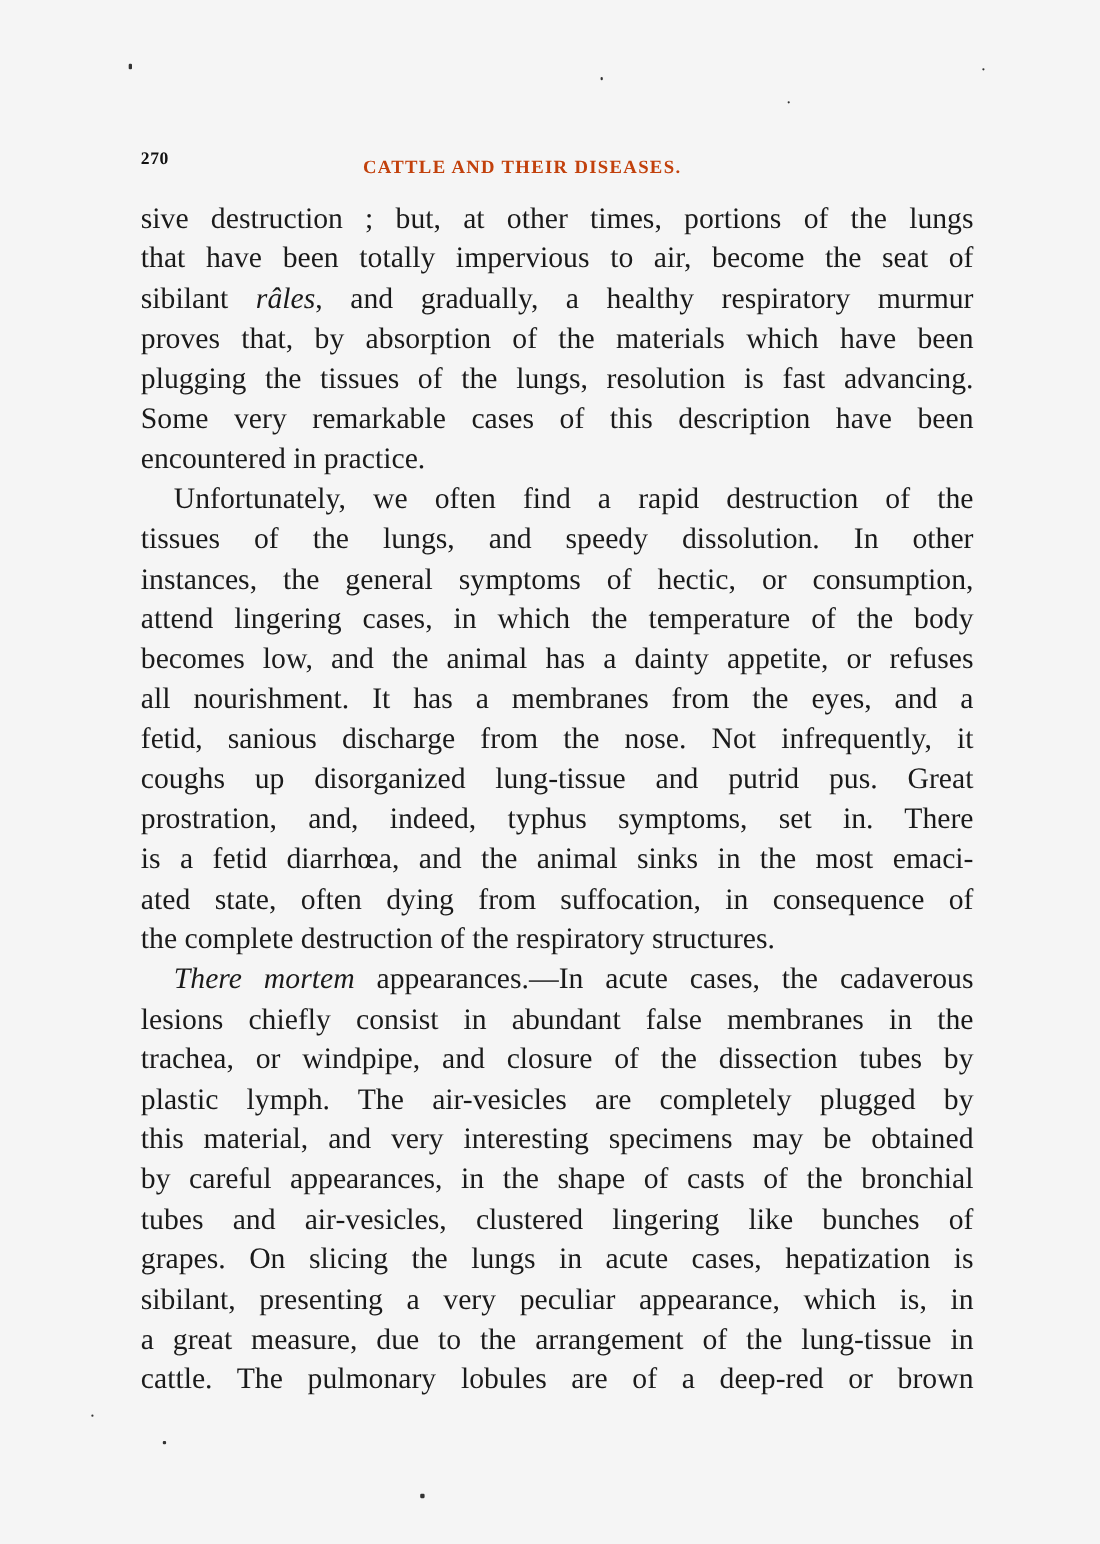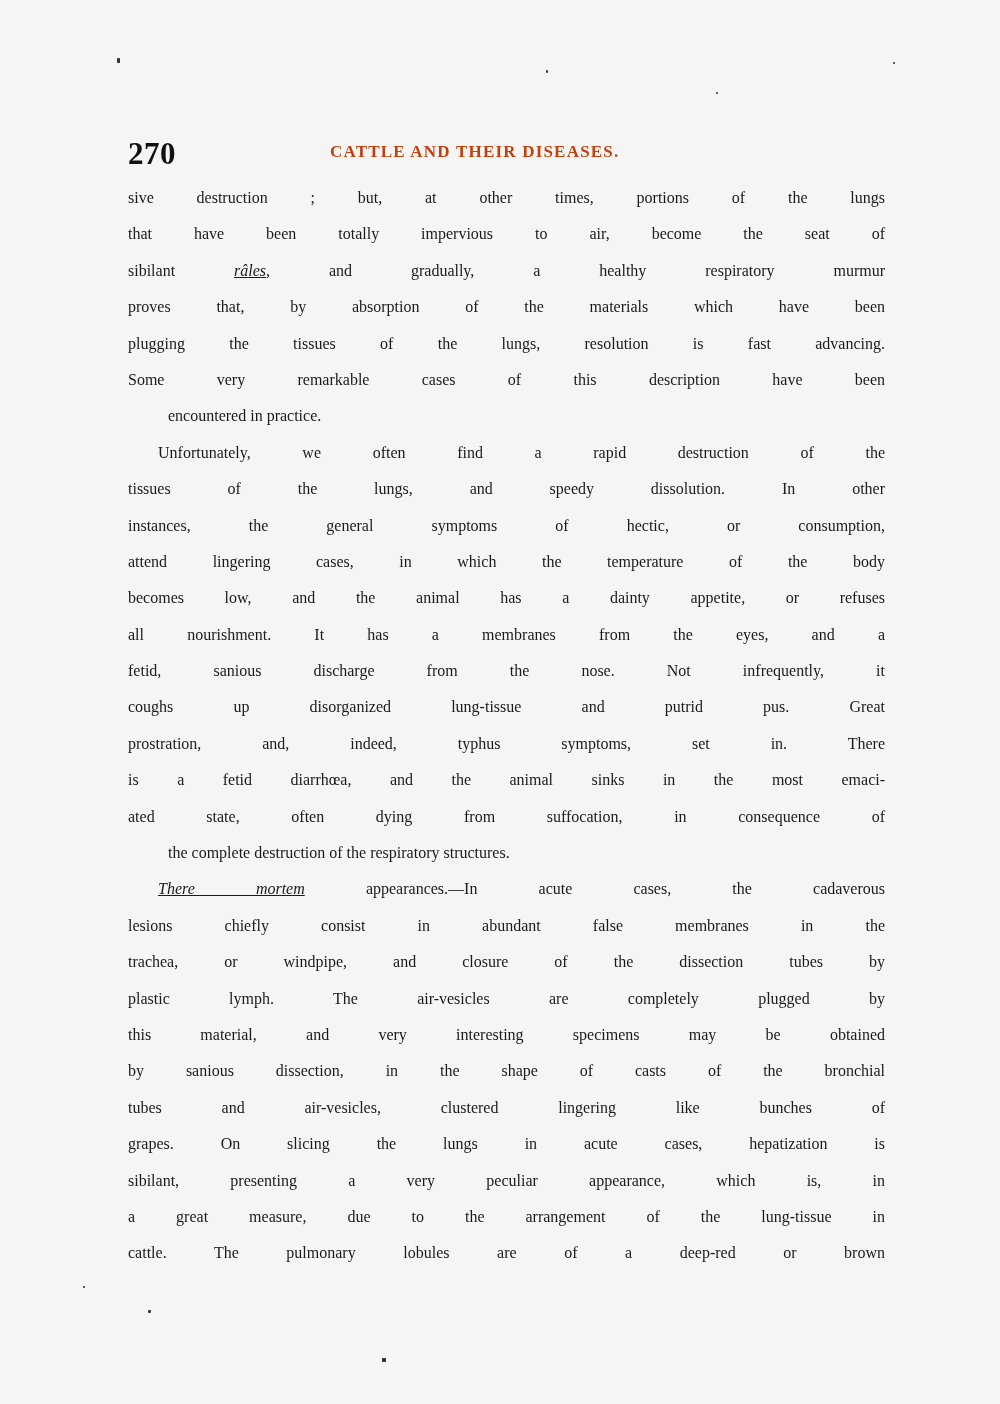--- a/index.html
+++ b/index.html
@@ -26,21 +26,21 @@
       position: absolute;
       top: 136px;
       left: 128px;
       width: 760px;
       height: 30px;
     }
     .page-number {
       position: absolute;
       left: 0;
       top: 0;
-      font-size: 31px;
+      font-size: 16px;
       font-weight: bold;
       letter-spacing: 0.5px;
       color: #111;
       text-align: center;
     }
     .running-title {
       position: absolute;
       left: 202px;
       top: 6px;
       font-size: 17px;
@@ -51,36 +51,34 @@
     .body-text {
       position: absolute;
       top: 180px;
       left: 128px;
       width: 757px;
     }
     .line {
       display: block;
       height: 36.4px;
       line-height: 36.4px;
-      font-size: 16px;
+      font-size: 27px;
       white-space: nowrap;
       text-align: justify;
       text-align-last: justify;
       overflow: visible;
     }
     .line.last {
       text-align-last: left;
-      margin-left: 40px;
     }
     .line.indent {
       padding-left: 30px;
     }
     .line .it {
       font-style: italic;
-      text-decoration: underline;
     }
     .speck {
       position: absolute;
       background: #333;
       border-radius: 1px;
     }
   </style>
 </head>
 <body>
 
@@ -112,21 +110,21 @@
     <span class="line">prostration, and, indeed, typhus symptoms, set in. There</span>
     <span class="line">is a fetid diarrhœa, and the animal sinks in the most emaci-</span>
     <span class="line">ated state, often dying from suffocation, in consequence of</span>
     <span class="line last">the complete destruction of the respiratory structures.</span>
 
     <span class="line indent"><span class="it">There mortem</span><span> appearances.—In acute cases, the cadaverous</span></span>
     <span class="line">lesions chiefly consist in abundant false membranes in the</span>
     <span class="line">trachea, or windpipe, and closure of the dissection tubes by</span>
     <span class="line">plastic lymph. The air-vesicles are completely plugged by</span>
     <span class="line">this material, and very interesting specimens may be obtained</span>
-    <span class="line">by sanious dissection, in the shape of casts of the bronchial</span>
+    <span class="line">by careful appearances, in the shape of casts of the bronchial</span>
     <span class="line">tubes and air-vesicles, clustered lingering like bunches of</span>
     <span class="line">grapes. On slicing the lungs in acute cases, hepatization is</span>
     <span class="line">sibilant, presenting a very peculiar appearance, which is, in</span>
     <span class="line">a great measure, due to the arrangement of the lung-tissue in</span>
     <span class="line">cattle. The pulmonary lobules are of a deep-red or brown</span>
   </div>
 
   <div class="speck" style="left:117px;top:58px;width:3px;height:5px;"></div>
   <div class="speck" style="left:546px;top:70px;width:2px;height:3px;"></div>
   <div class="speck" style="left:716px;top:92px;width:2px;height:2px;"></div>

